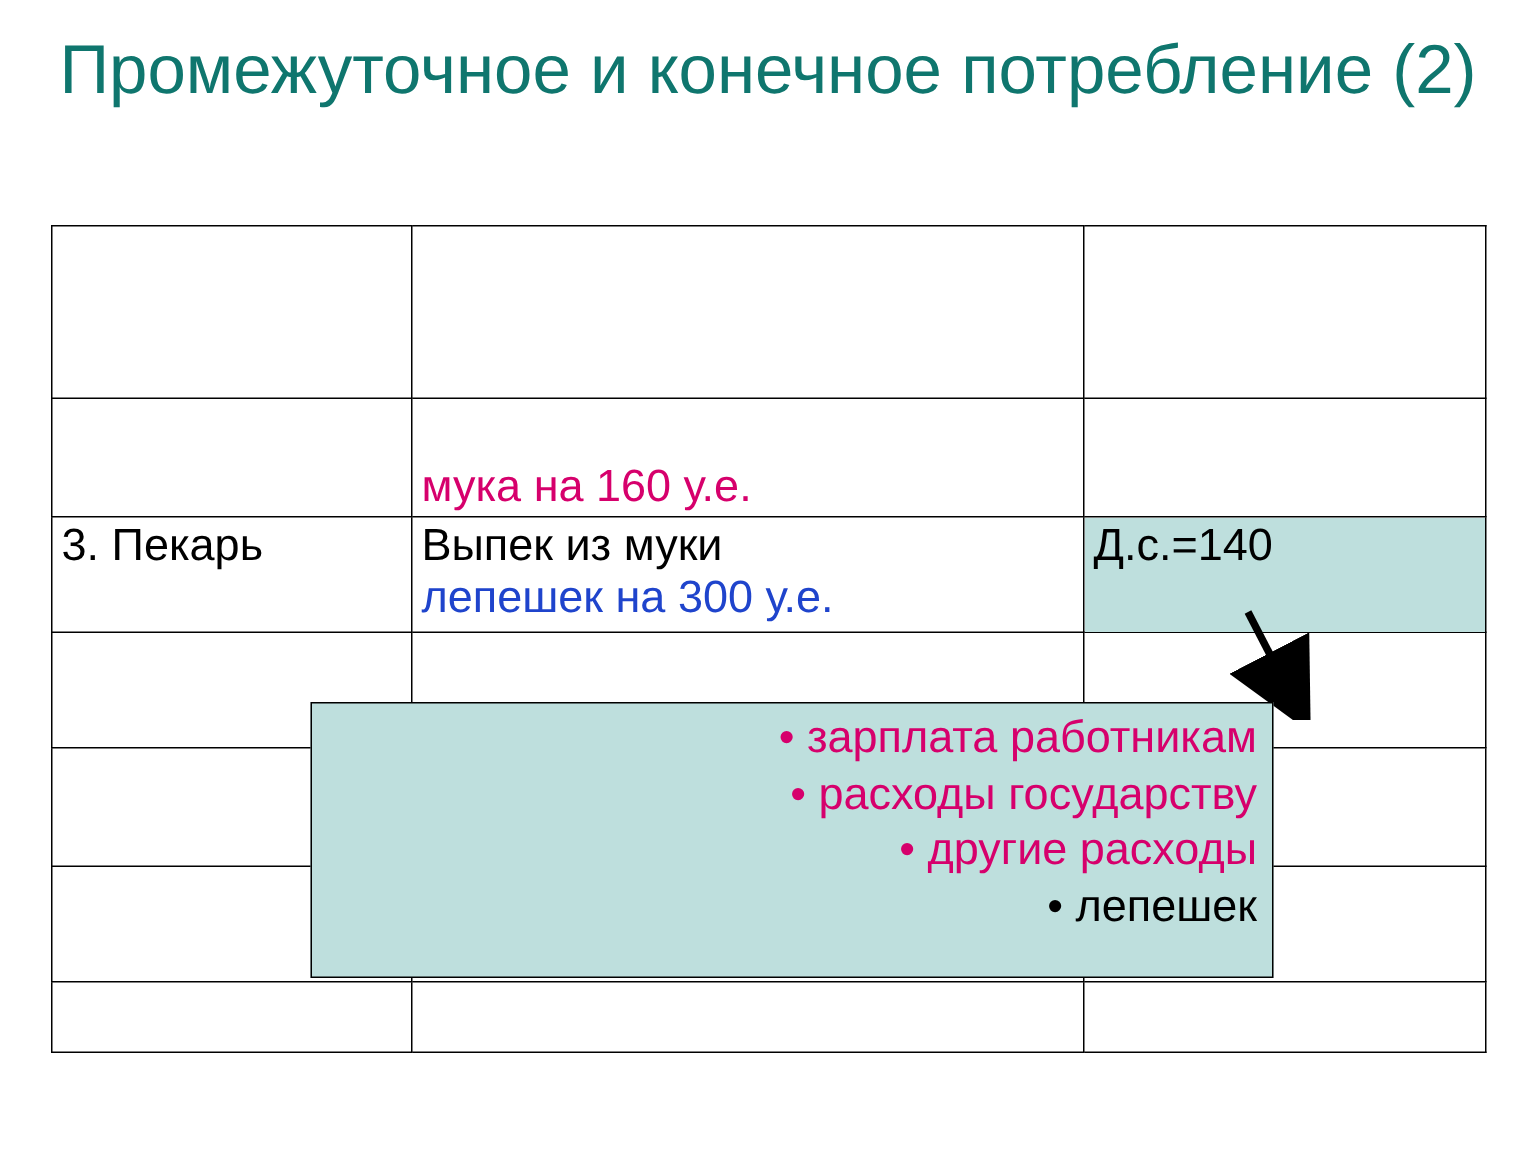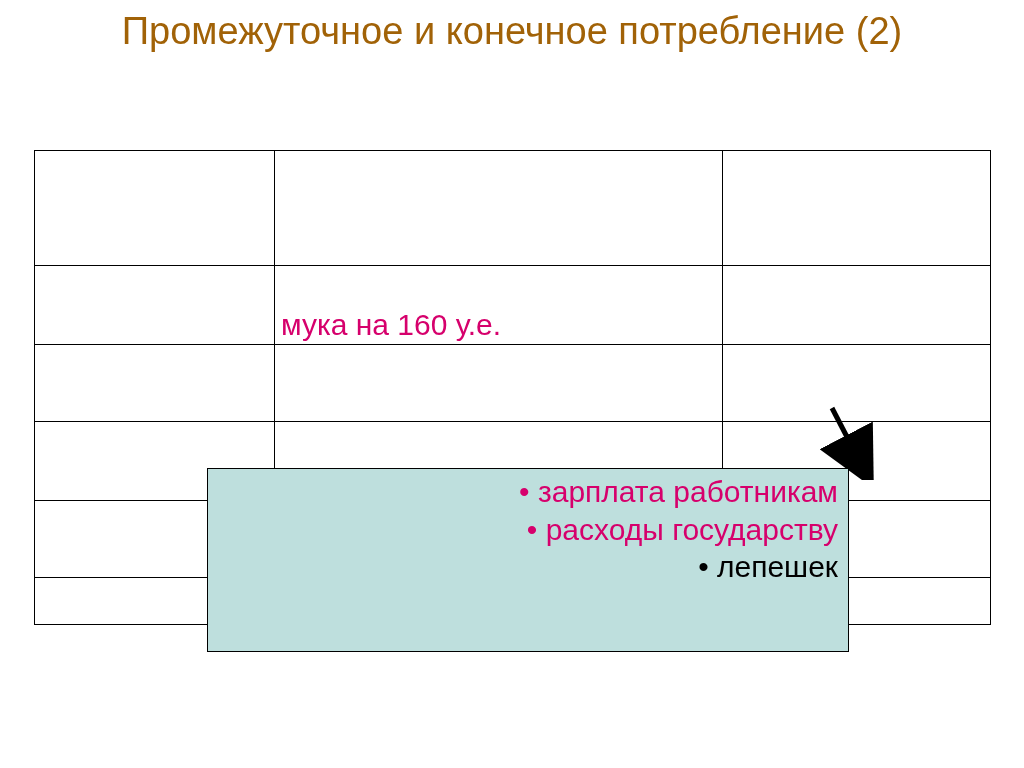--- a/index.html
+++ b/index.html
@@ -11,24 +11,24 @@
     background: #ffffff;
     overflow: hidden;
   }
   .slide {
     width: 1024px;
     height: 768px;
     position: relative;
   }
   .title {
     text-align: center;
-    font-size: 38px;
-    color: #a16207;
+    font-size: 46px;
+    color: #0f766e;
     font-weight: normal;
-    padding-top: 10px;
+    padding-top: 20px;
     line-height: 1.15;
   }
   .tablewrap {
     position: absolute;
     left: 34px;
     top: 150px;
     width: 956px;
   }
   table.main {
     border-collapse: collapse;
@@ -113,20 +113,32 @@
         <td></td>
       </tr>
       <tr>
         <td class="h-mid"></td>
         <td class="muka-cell">
           <span class="magenta">мука на 160 у.е.</span>
         </td>
         <td></td>
       </tr>
       <tr>
+        <td class="h-row">
+          <span class="black">3. Пекарь</span>
+        </td>
+        <td>
+          <span class="black">Выпек из муки </span><br>
+          <span class="blue">лепешек на 300 у.е.</span>
+        </td>
+        <td class="ds-cell">
+          <span class="black">Д.с.=140</span>
+        </td>
+      </tr>
+      <tr>
         <td class="h-row"></td>
         <td></td>
         <td></td>
       </tr>
       <tr>
         <td class="h-mid"></td>
         <td></td>
         <td></td>
       </tr>
       <tr>
@@ -149,17 +161,18 @@
         <path d="M0,0 L12,6 L0,12 Z" fill="#000"></path>
       </marker>
     </defs>
     <line x1="12" y1="8" x2="40" y2="62" stroke="#000" stroke-width="5" marker-end="url(#ah)"></line>
   </svg>
 
   <div class="callout">
     <ul>
       <li class="magenta">зарплата работникам</li>
       <li class="magenta">расходы государству</li>
+      <li class="magenta">другие расходы</li>
       <li class="black">лепешек</li>
     </ul>
   </div>
 
 </div>
 
 </body></html>

